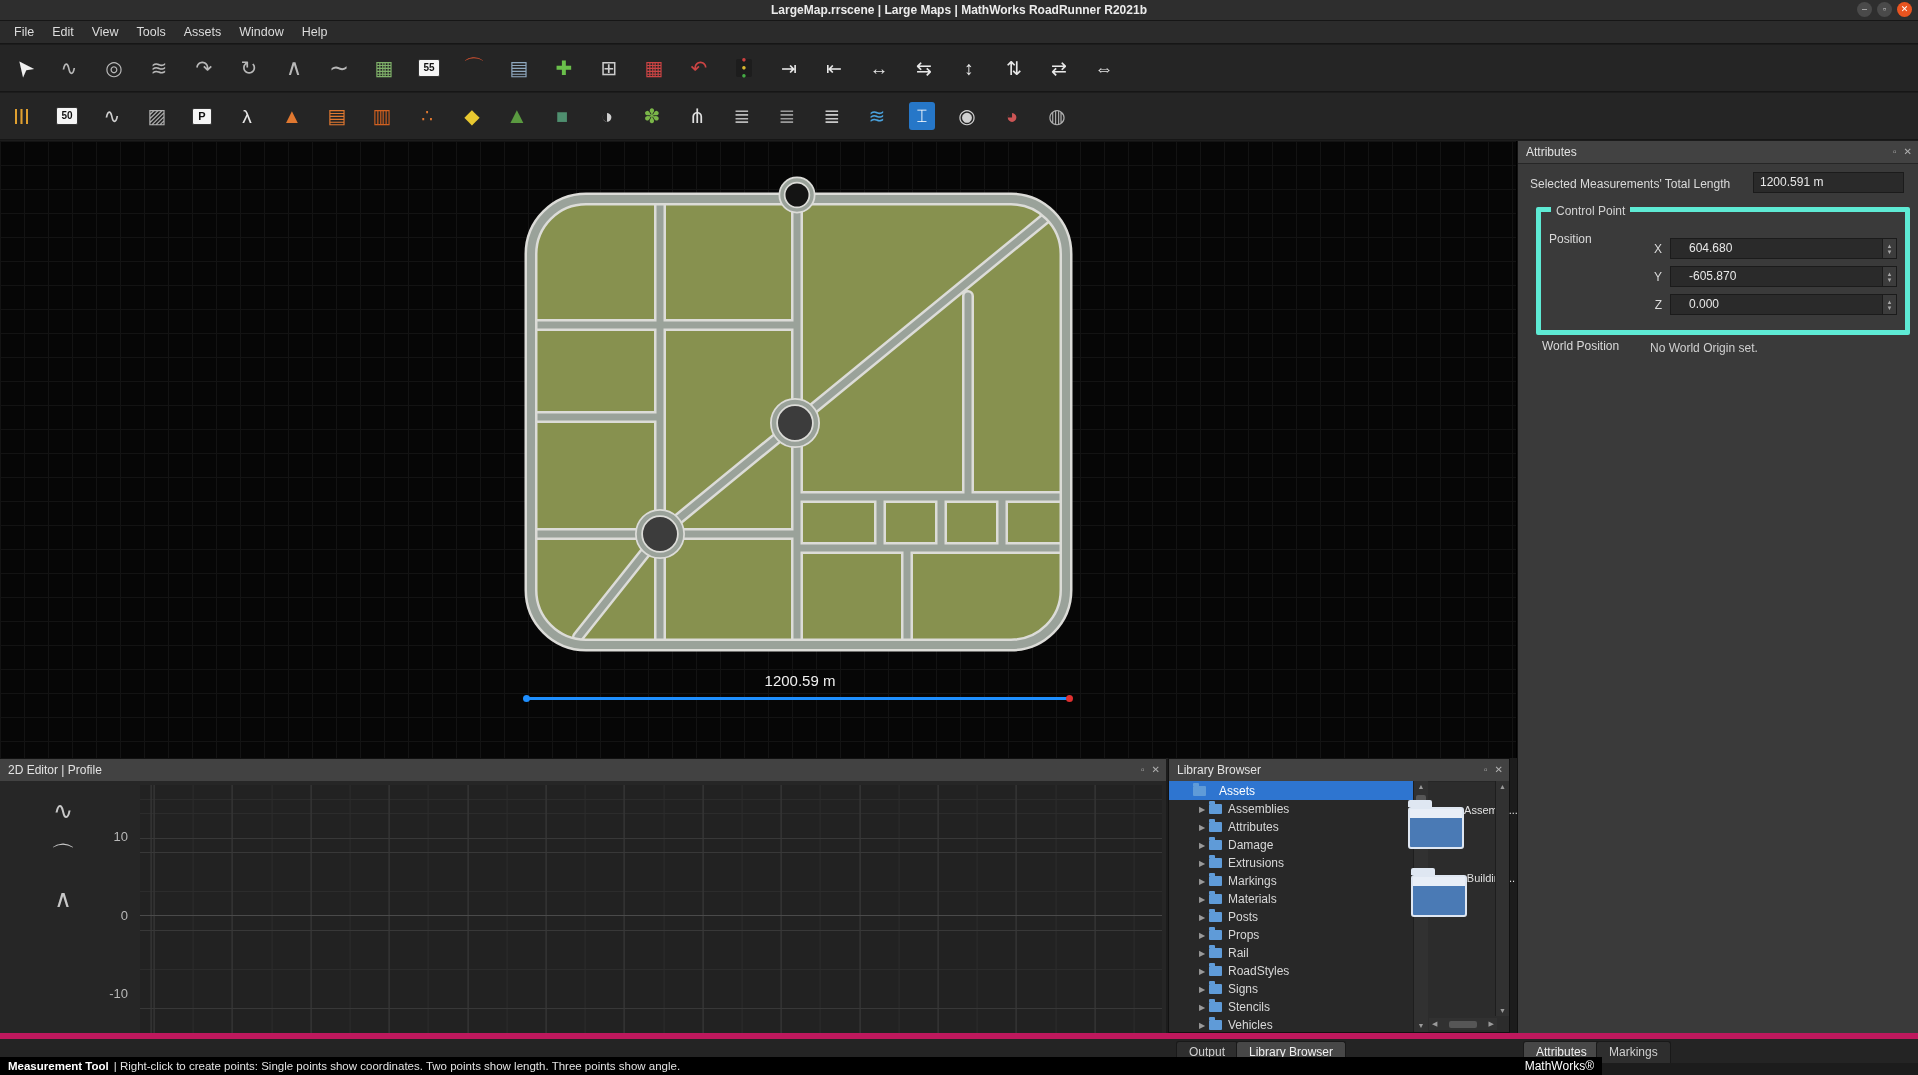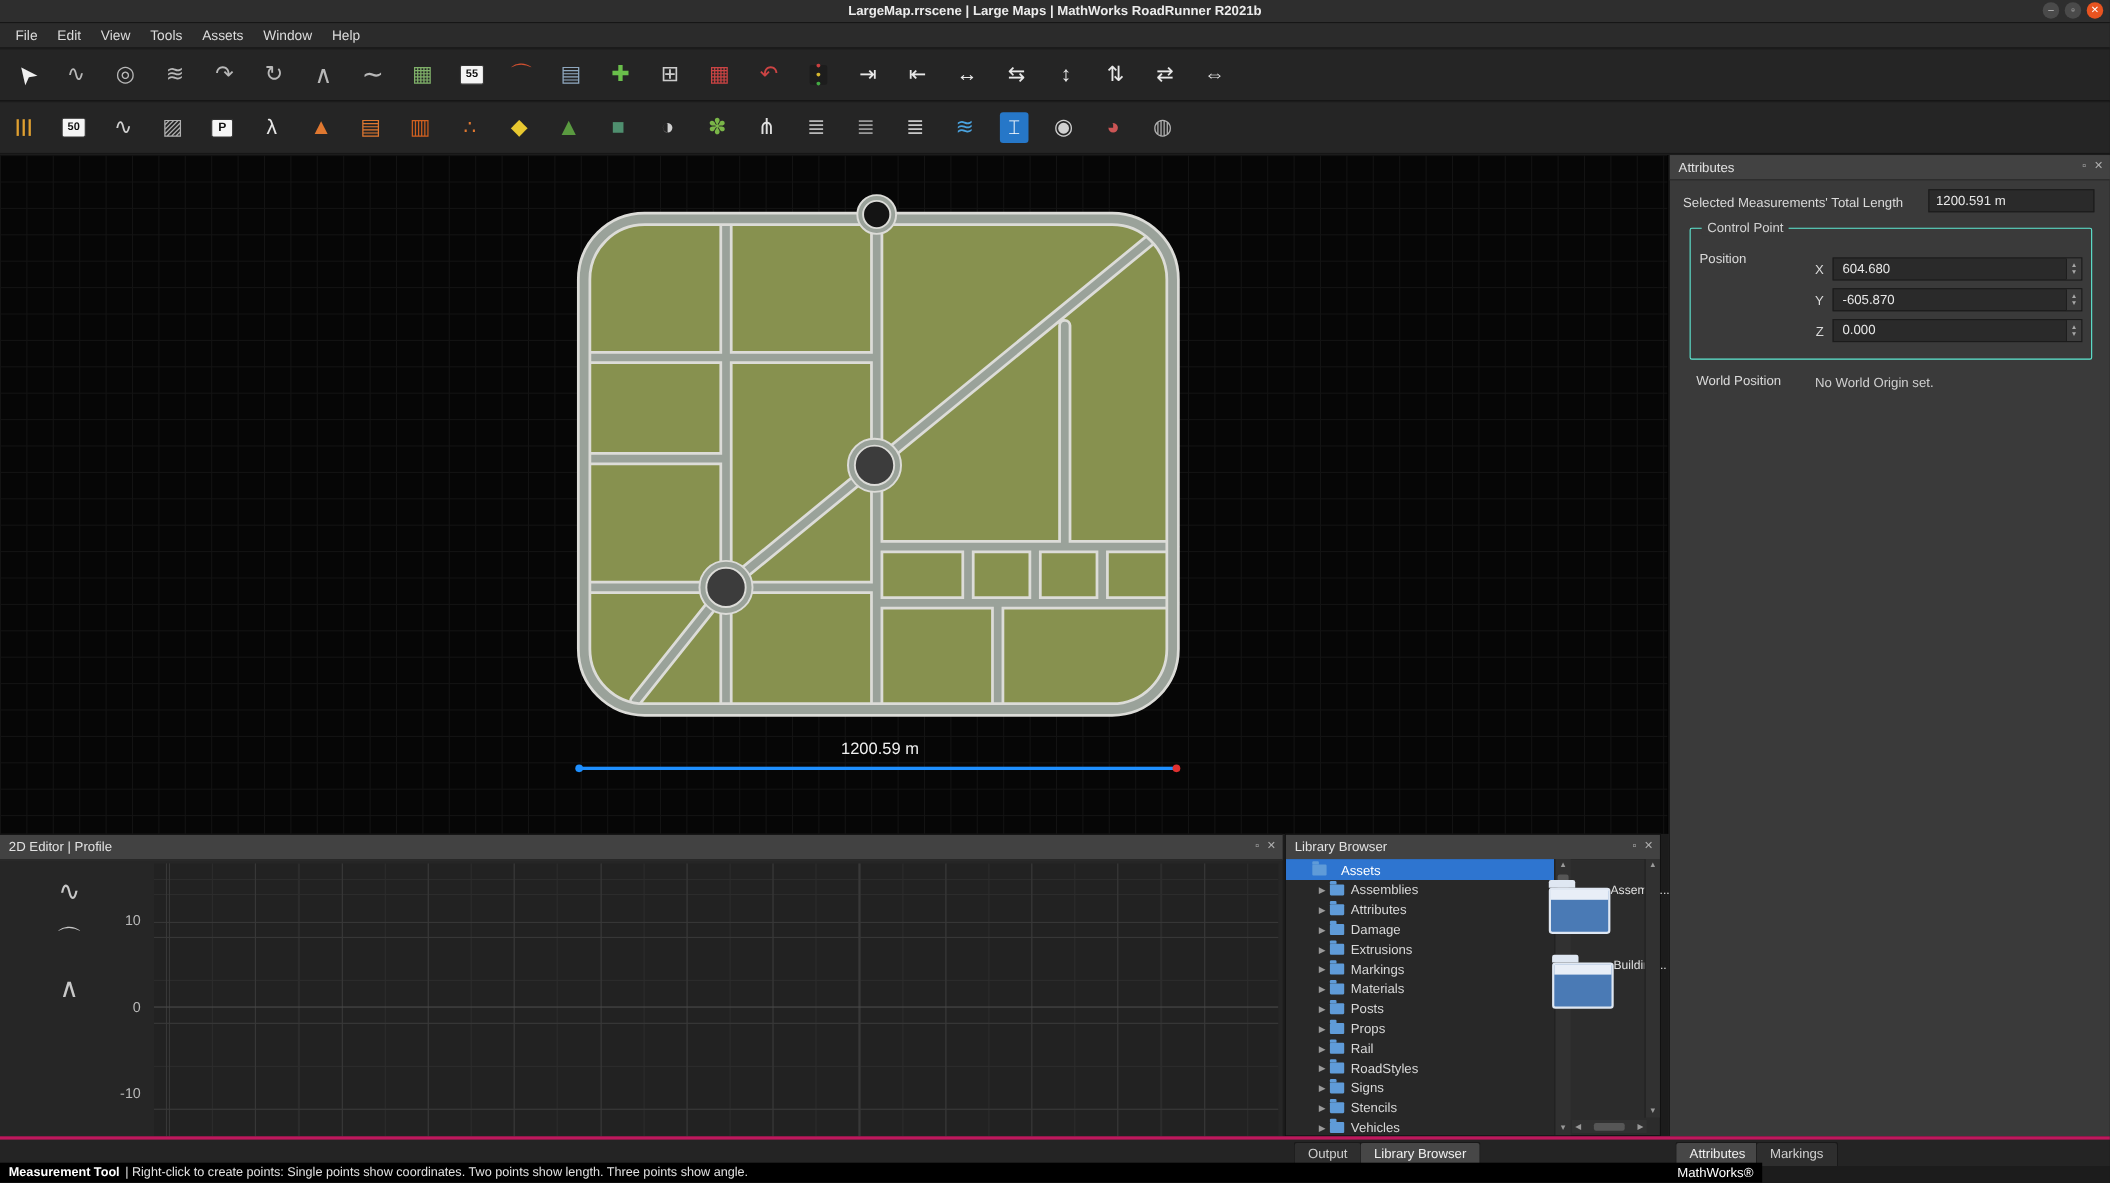--- a/index.html
+++ b/index.html
@@ -38,28 +38,28 @@
   
   .panel-header{height:22px;background:#424242;border-bottom:1px solid #262626;position:relative}
   .panel-title{font-size:12px;color:#e2e2e2;line-height:22px;padding-left:8px}
   .panel-icons{position:absolute;right:6px;top:0;display:flex;gap:7px}
   .panel-icon{font-size:10px;color:#b0b0b0;line-height:22px}
 
   
   .attr-panel{position:absolute;left:1517px;top:141px;width:401px;height:892px;background:#3a3a3a;border-left:1px solid #111;box-sizing:border-box}
   .total-label{position:absolute;left:12px;top:36px;width:220px;font-size:12px;color:#dadada}
   .total-input{position:absolute;left:235px;top:31px;width:151px;height:21px;background:#2a2a2a;border:1px solid #1b1b1b;color:#e8e8e8;font-size:12px;line-height:19px;padding-left:6px;box-sizing:border-box}
-  .control-group{position:absolute;left:18px;top:66px;width:364px;height:118px;border:1px solid #5eead4;border-radius:2px}
+  .control-group{position:absolute;left:18px;top:66px;width:364px;height:118px;border:5px solid #5eead4;border-radius:2px}
   .group-legend{position:absolute;left:10px;top:-8px;background:#3a3a3a;padding:0 5px;font-size:12px;color:#d2d2d2}
   .position-label{position:absolute;left:8px;top:20px;font-size:12px;color:#dadada}
   .axis-rows{position:absolute;left:0;top:26px;right:8px;display:flex;flex-direction:column;gap:7px}
   .axis-row{display:flex;align-items:center;justify-content:flex-end;gap:8px;height:21px}
   .axis-label{font-size:12px;color:#dadada}
   .num-input{width:227px;height:21px;background:#2a2a2a;border:1px solid #1b1b1b;position:relative;box-sizing:border-box}
-  .num-value{font-size:12px;color:#e8e8e8;line-height:19px;padding-left:8px;display:block}
+  .num-value{font-size:12px;color:#e8e8e8;line-height:19px;padding-left:18px;display:block}
   .spin{position:absolute;right:0;top:0;bottom:0;width:13px;background:#3c3c3c;border-left:1px solid #1b1b1b;display:flex;flex-direction:column;align-items:center;justify-content:center;font-size:6px;color:#a8a8a8;line-height:6px}
   .world-label{position:absolute;left:24px;top:198px;font-size:12px;color:#dadada}
   .world-value{position:absolute;left:132px;top:200px;font-size:12px;color:#d0d0d0}
 
   
   .editor2d{position:absolute;left:0;top:758px;width:1166px;height:299px;background:#262626;border-top:1px solid #111;box-sizing:border-box}
   .ed-tools{position:absolute;left:48px;top:40px;display:flex;flex-direction:column;gap:20px}
   .ed-tool{font-size:24px;color:#c8c8c8;width:30px;text-align:center;line-height:1}
   .plot{position:absolute;left:140px;top:26px;width:1022px;height:248px;background:#222;
     background-image:
@@ -93,21 +93,21 @@
   .big-folder::after{content:"";position:absolute;top:0;left:0;right:0;height:9px;background:#e8eef7}
   .thumb-label{margin-top:7px;font-size:11px;color:#e0e0e0;max-width:64px;overflow:hidden;white-space:nowrap}
   .thumbs-vscroll{position:absolute;right:0;top:22px;width:13px;bottom:16px;background:#313131;border-left:1px solid #1e1e1e}
   .thumbs-vscroll .arrow{height:11px;font-size:7px;color:#9a9a9a;text-align:center;line-height:11px}
   .thumbs-vscroll .arrow.bottom{position:absolute;bottom:0;left:0;right:0}
   .hscroll{position:absolute;left:260px;bottom:2px;width:68px;height:12px;background:#313131;display:flex;align-items:center;justify-content:space-between;padding:0 3px;box-sizing:border-box}
   .hscroll .arrow{font-size:7px;color:#9a9a9a}
   .hthumb{width:28px;height:7px;background:#565656;border-radius:2px}
 
   
-  .tabstrip{position:absolute;left:0;top:1033px;width:1918px;height:24px;background:#242424;border-top:3px solid #be185d}
+  .tabstrip{position:absolute;left:0;top:1033px;width:1918px;height:24px;background:#242424;border-top:6px solid #be185d}
   .tab{position:absolute;top:2px;height:21px;line-height:21px;font-size:12px;color:#d0d0d0;padding:0 12px;background:#2e2e2e;border:1px solid #191919;border-bottom:none;border-radius:3px 3px 0 0}
   .tab.active{background:#474747;color:#f0f0f0}
   #tab-output{left:1176px}
   #tab-library{left:1236px}
   #tab-attributes{left:1523px}
   #tab-metadata{left:1596px}
   .statusbar{position:absolute;left:0;top:1057px;width:1602px;height:18px;background:#000;display:flex;align-items:center;padding:0 8px;box-sizing:border-box}
   .status-tool{font-size:11.5px;font-weight:bold;color:#fff;margin-right:5px;white-space:nowrap}
   .status-hint{font-size:11.5px;color:#e2e2e2;white-space:nowrap}
   .status-brand{margin-left:auto;font-size:12px;color:#fff}

